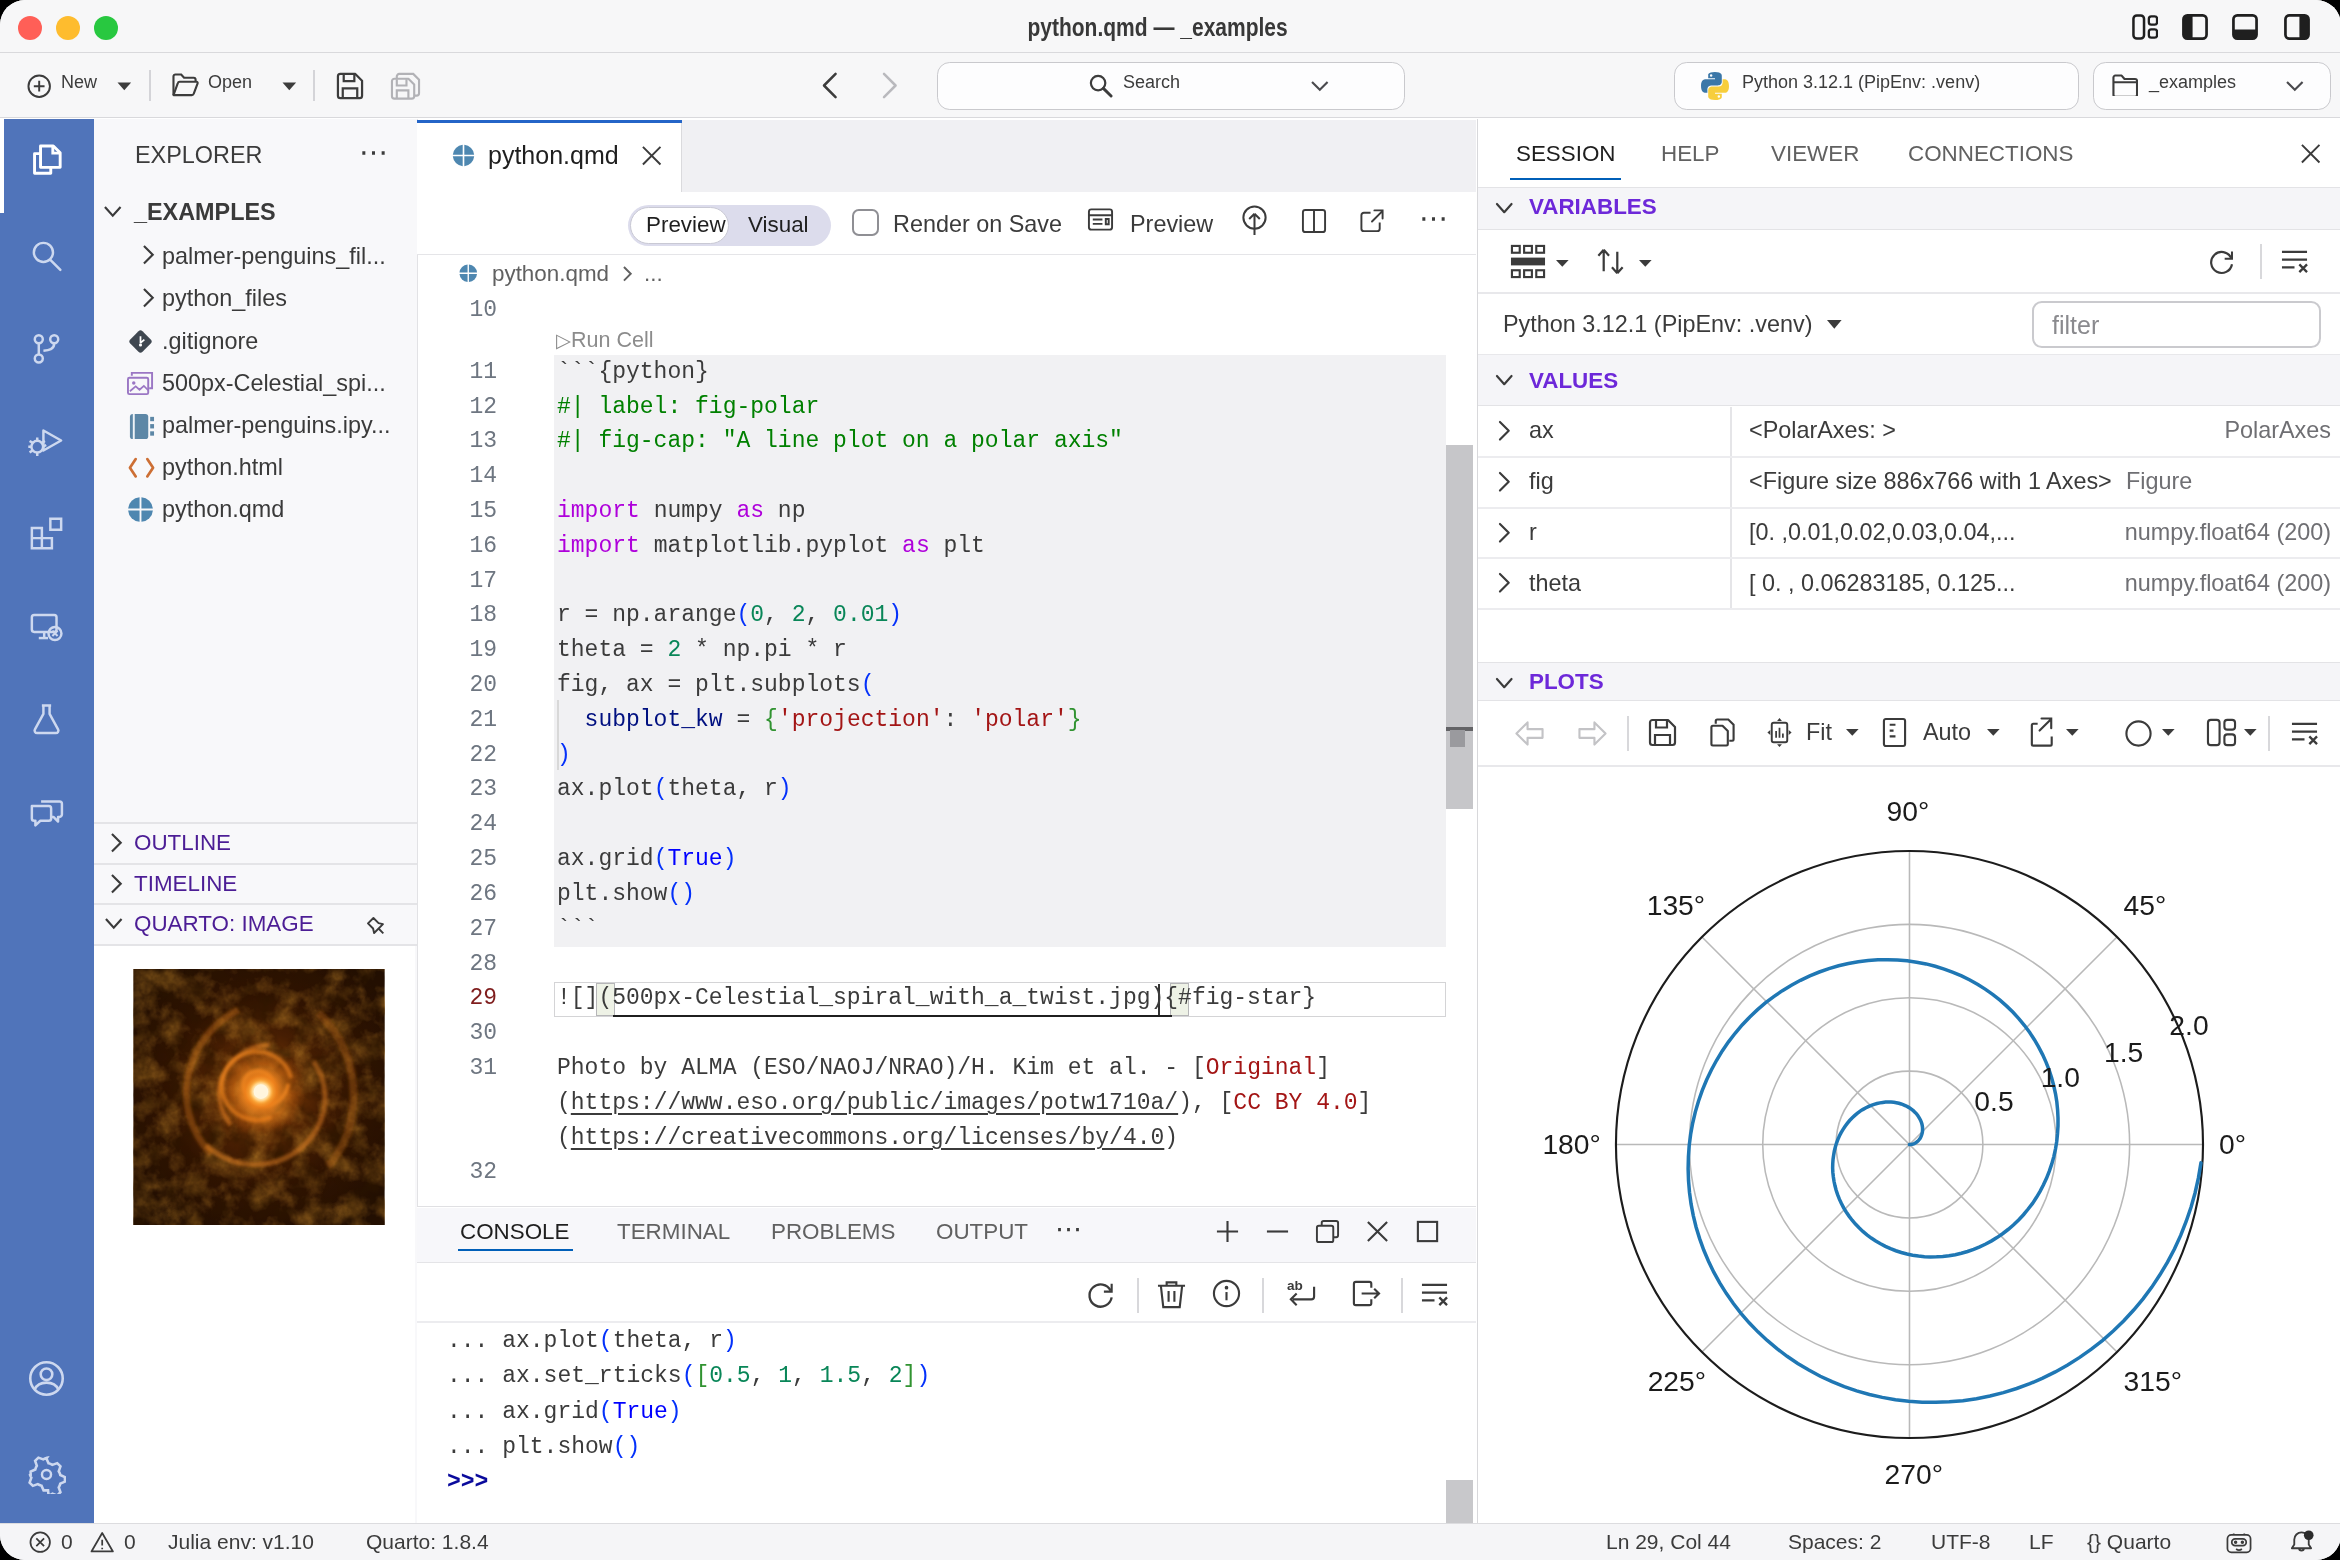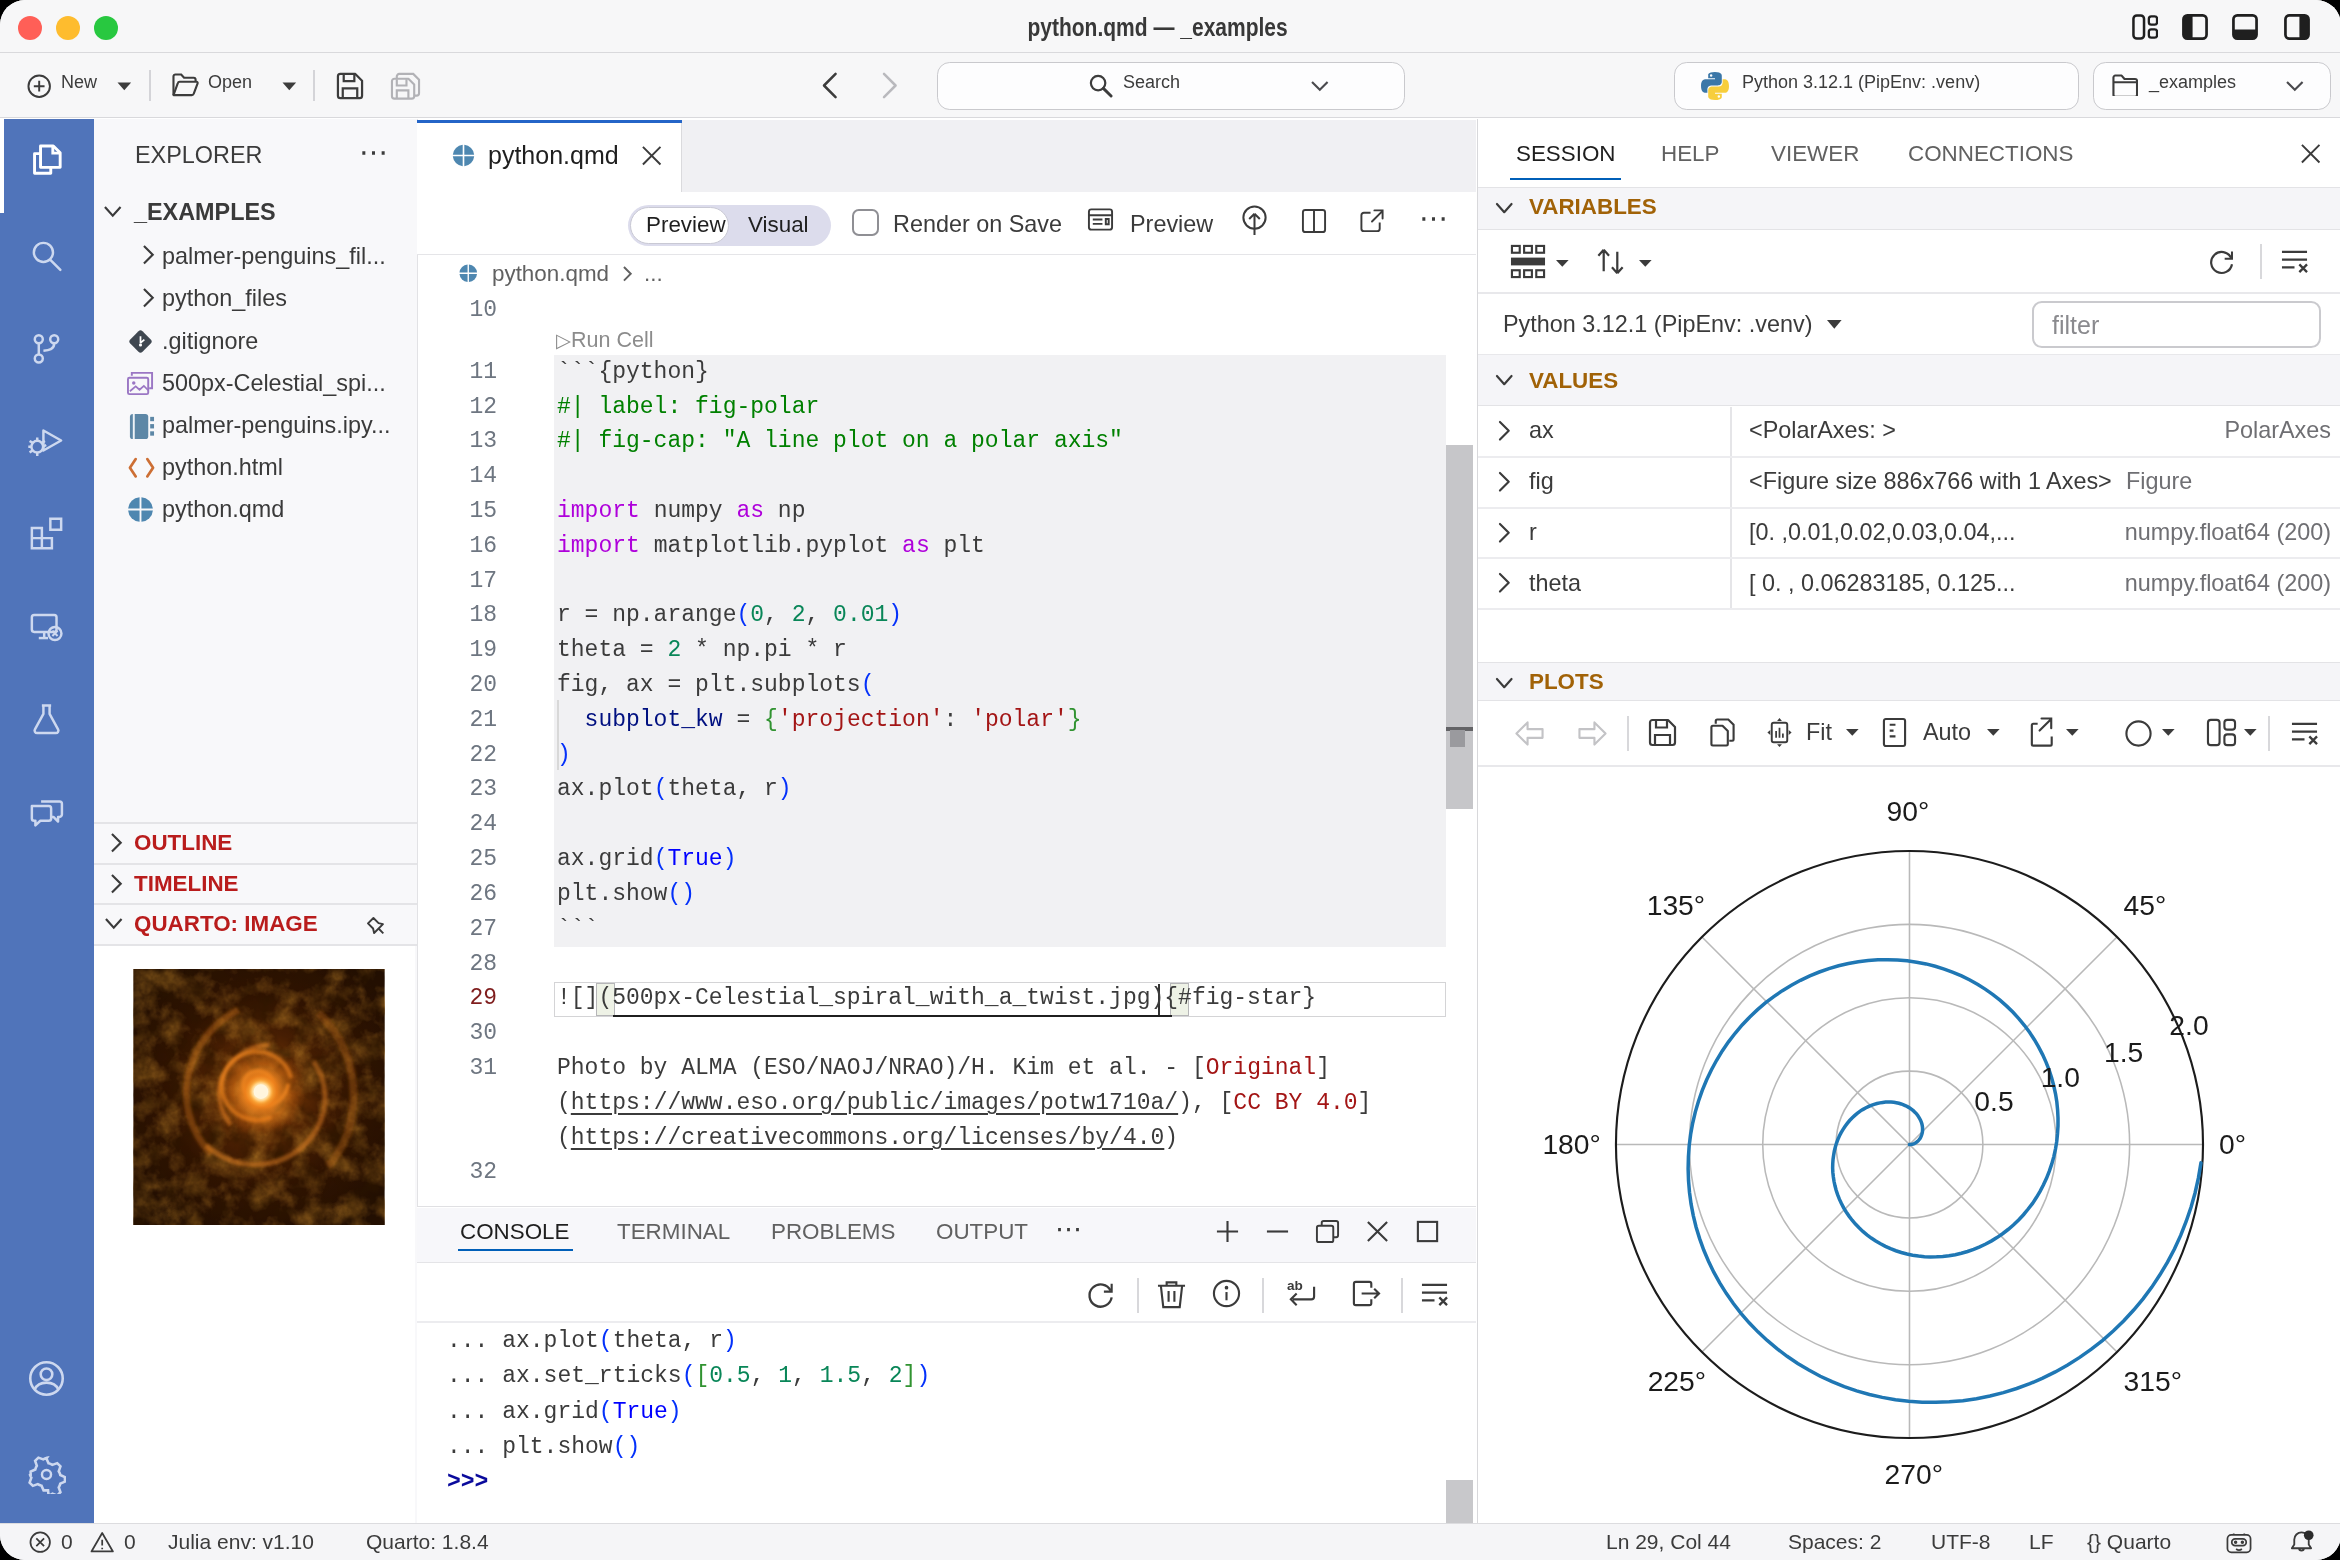--- a/index.html
+++ b/index.html
@@ -10,32 +10,32 @@
 .titlebar{left:0;top:0;width:2341px;height:52px;background:#f7f7f8;border-bottom:1.5px solid #d9d9dc;}
 .toolbar{left:0;top:53px;width:2341px;height:64px;background:#f7f7f8;border-bottom:1.5px solid #d9d9dc;}
 .tl{top:15.6px;width:24.4px;height:24.4px;border-radius:50%;}
 .ttl{top:12.7px;font-size:25px;color:#383838;}
 .tbtn{top:62px;height:48px;border:1.5px solid #c9c9cd;border-radius:12.7px;background:#fdfdfe;box-sizing:border-box;}
 .tbtxt{font-size:18px;color:#3c3c3c;}
 .sep{top:70px;width:1.5px;height:31px;background:#d4d4d8;}
 
 .activity{left:0;top:119px;width:94px;height:1404px;background:#5074ba;}
 .sidebar{left:94px;top:119px;width:323px;height:1404px;background:#f8f8fa;border-right:1.5px solid #e2e2e5;}
-.shead{font-size:22.4px;font-weight:bold;color:#b91c1c;}
+.shead{font-size:22.4px;font-weight:normal;color:#4c1d95;}
 .sline{left:94px;width:323px;height:1.5px;background:#e4e4e7;}
 .tree{font-size:23.4px;color:#3a3a3a;}
 .rpanel{left:1477px;top:119px;width:864px;height:1404px;background:#fff;border-left:1.5px solid #d8d8db;box-sizing:content-box;}
 .statusbar{left:0;top:1523px;width:2341px;height:37px;background:#f5f5f7;border-top:1.5px solid #dcdcdf;box-sizing:border-box;}
 .st{top:1530px;font-size:21px;color:#3b3b3b;}
 .tabrow{left:417px;top:120px;width:1059px;height:73px;background:#f0f0f3;border-bottom:1.5px solid #e0e0e3;box-sizing:border-box;}
 .rtabrow{left:1478px;top:120px;width:862px;height:68px;background:#fff;border-bottom:1.5px solid #e3e3e6;box-sizing:border-box;}
 .ptab{font-size:22.4px;color:#616161;}
 .ptab.act{color:#1f1f1f;}
 .phead{background:#f5f5f8;border-bottom:1.5px solid #e3e3e6;box-sizing:border-box;}
-.pheadtxt{font-size:22.4px;font-weight:bold;color:#a16207;text-align:center;}
+.pheadtxt{font-size:22.4px;font-weight:bold;color:#6d28d9;text-align:center;}
 .chev{stroke:#3b3b3b;stroke-width:2.2;fill:none;stroke-linecap:round;stroke-linejoin:round;}
 .vrow{font-size:23.4px;color:#3b3b3b;}
 .vtype{font-size:23.4px;color:#6f6f73;}
 .cellbg{left:544px;width:902px;background:#f1f1f3;}
 .gut{left:417px;width:80px;text-align:right;color:#6e7681;}
 .cl{left:557px;color:#3b3b3b;}
 .ln{height:35px;line-height:35px;top:0;}
 .kw{color:#af00db;}.cm{color:#008000;}.num{color:#098658;}.str{color:#a31515;}.b1{color:#0431fa;}.b2{color:#319331;}.cb{color:#0000ff;}.vr{color:#001080;}
 .u{text-decoration:underline;text-underline-offset:3.9px;text-decoration-thickness:1.5px;margin-top:32px;}
 </style></head><body>

